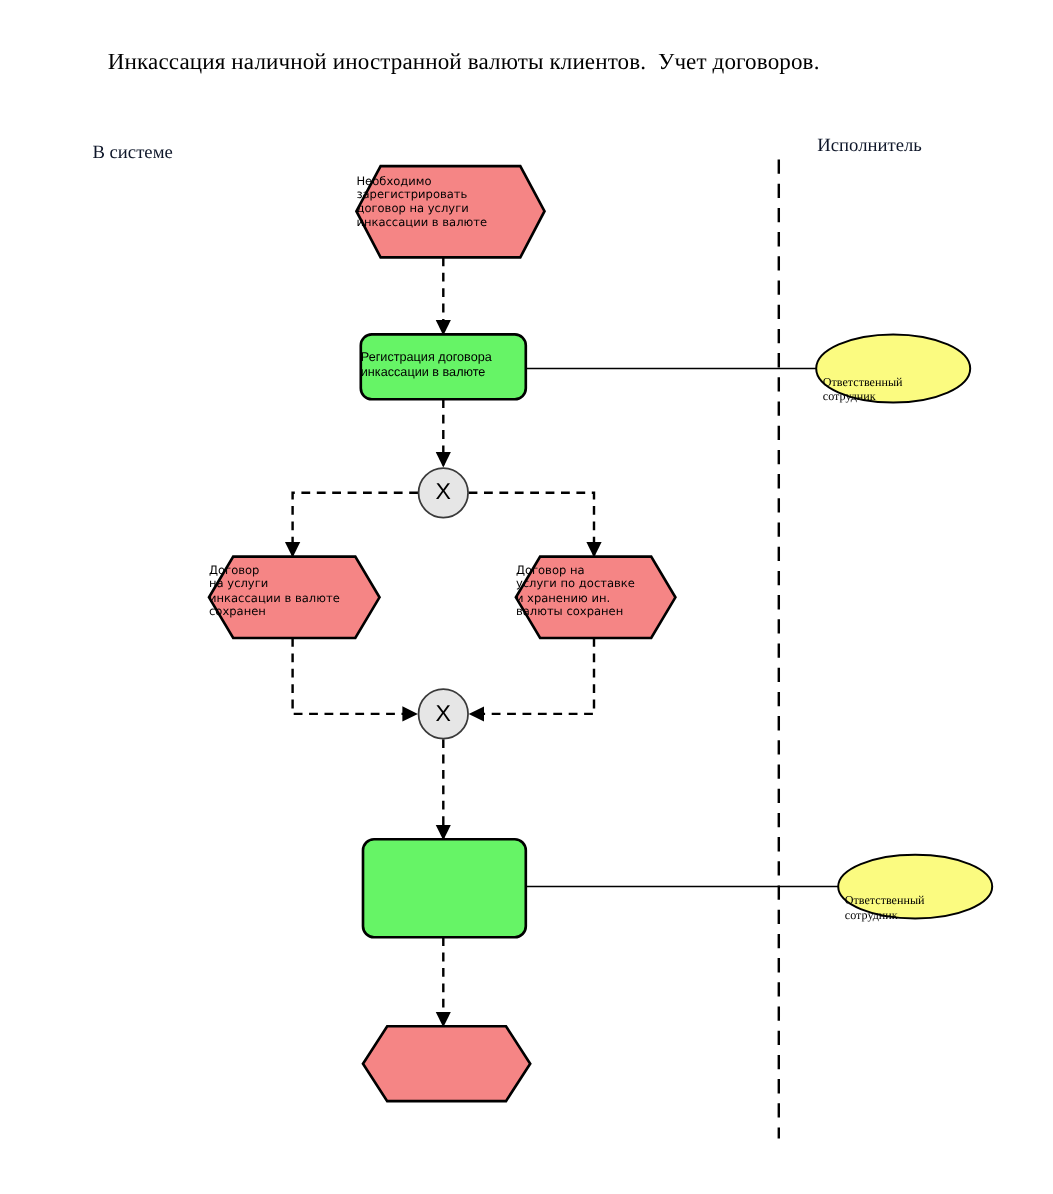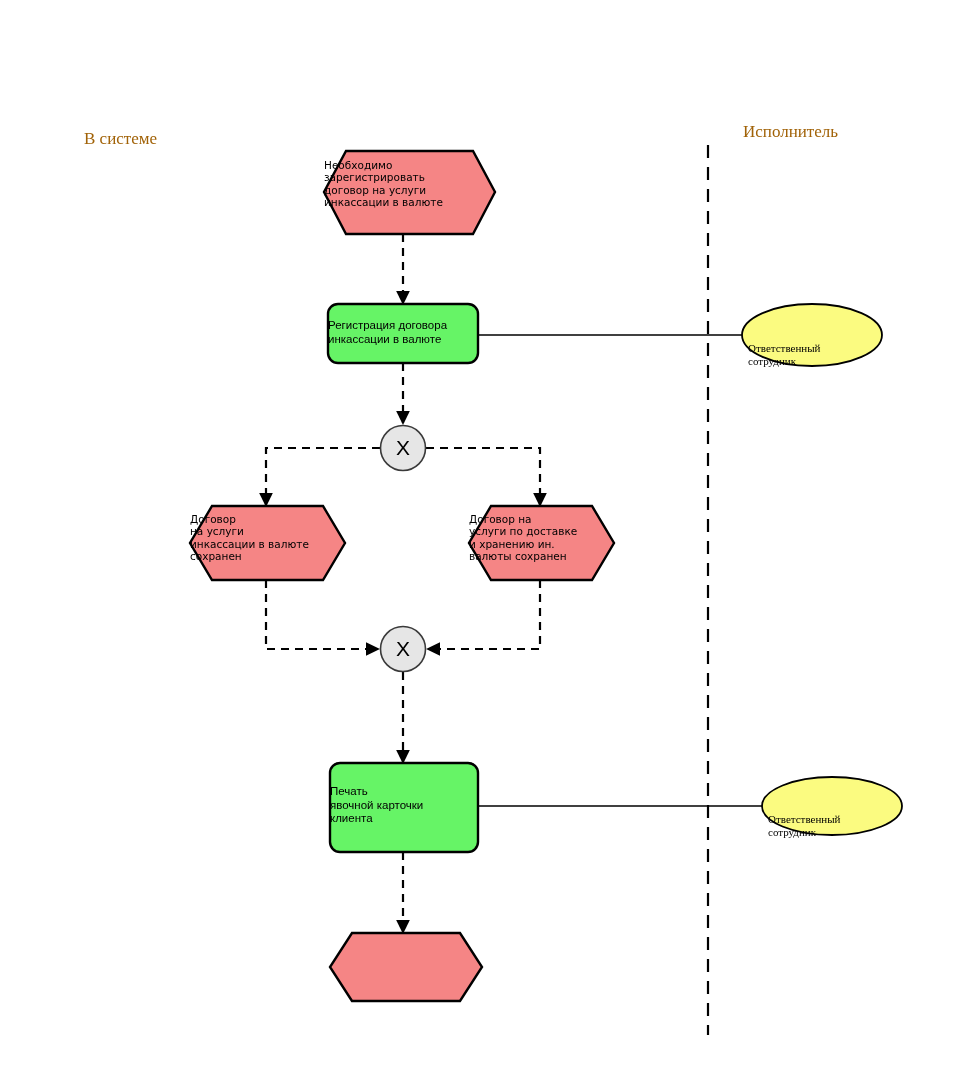--- a/index.html
+++ b/index.html
@@ -32,21 +32,21 @@
     font-family: "Liberation Serif", serif;
     font-size: 21px;
     color: #000000;
     white-space: pre;
     letter-spacing: 0.1px;
   }
   .lane-label {
     position: absolute;
     font-family: "Liberation Serif", serif;
     font-size: 17px;
-    color: #a16207;
+    color: #0f172a;
     white-space: nowrap;
   }
   #lane-label-system { left: 84px; top: 129px; }
   #lane-label-performer { left: 743px; top: 122px; }
 
   .node-label {
     position: absolute;
     text-align: left;
     color: #000000;
     pointer-events: none;
@@ -73,20 +73,21 @@
     color: #000000;
     text-align: center;
     pointer-events: none;
   }
 </style>
 </head>
 <body>
 
 <div id="canvas">
 
+  <div class="diagram-title">Инкассация наличной иностранной валюты клиентов.  Учет договоров.</div>
 
   <div class="lane-label" id="lane-label-system">В системе</div>
 
   <div class="lane-label" id="lane-label-performer">Исполнитель</div>
 
   <svg id="svg-layer" viewBox="0 0 957 1085" xmlns="http://www.w3.org/2000/svg">
     <defs>
       <marker id="arrow" viewBox="0 0 12 12" refX="9.5" refY="6" markerWidth="7" markerHeight="7" orient="auto-start-reverse">
         <path d="M 0 0.6 L 11 6 L 0 11.4 z" fill="#000000"></path>
       </marker>
@@ -150,23 +151,20 @@
 инкассации в валюте
 сохранен</div>
 
   <div class="node-label label-hex" style="left:469px; top:513px; width:145px;">Договор на
 услуги по доставке
 и хранению ин.
 валюты сохранен</div>
 
   <div class="gw-label" style="left:383px; top:637px; width:40px;">X</div>
 
-  <div class="node-label label-task" style="left:330px; top:785px; width:148px;">Печать
-явочной карточки
-клиента</div>
 
 
   <div class="node-label label-role" style="left:748px; top:322px; width:128px;">Ответственный
 сотрудник</div>
 
   <div class="node-label label-role" style="left:768px; top:793px; width:128px;">Ответственный
 сотрудник</div>
 
 </div>
 

